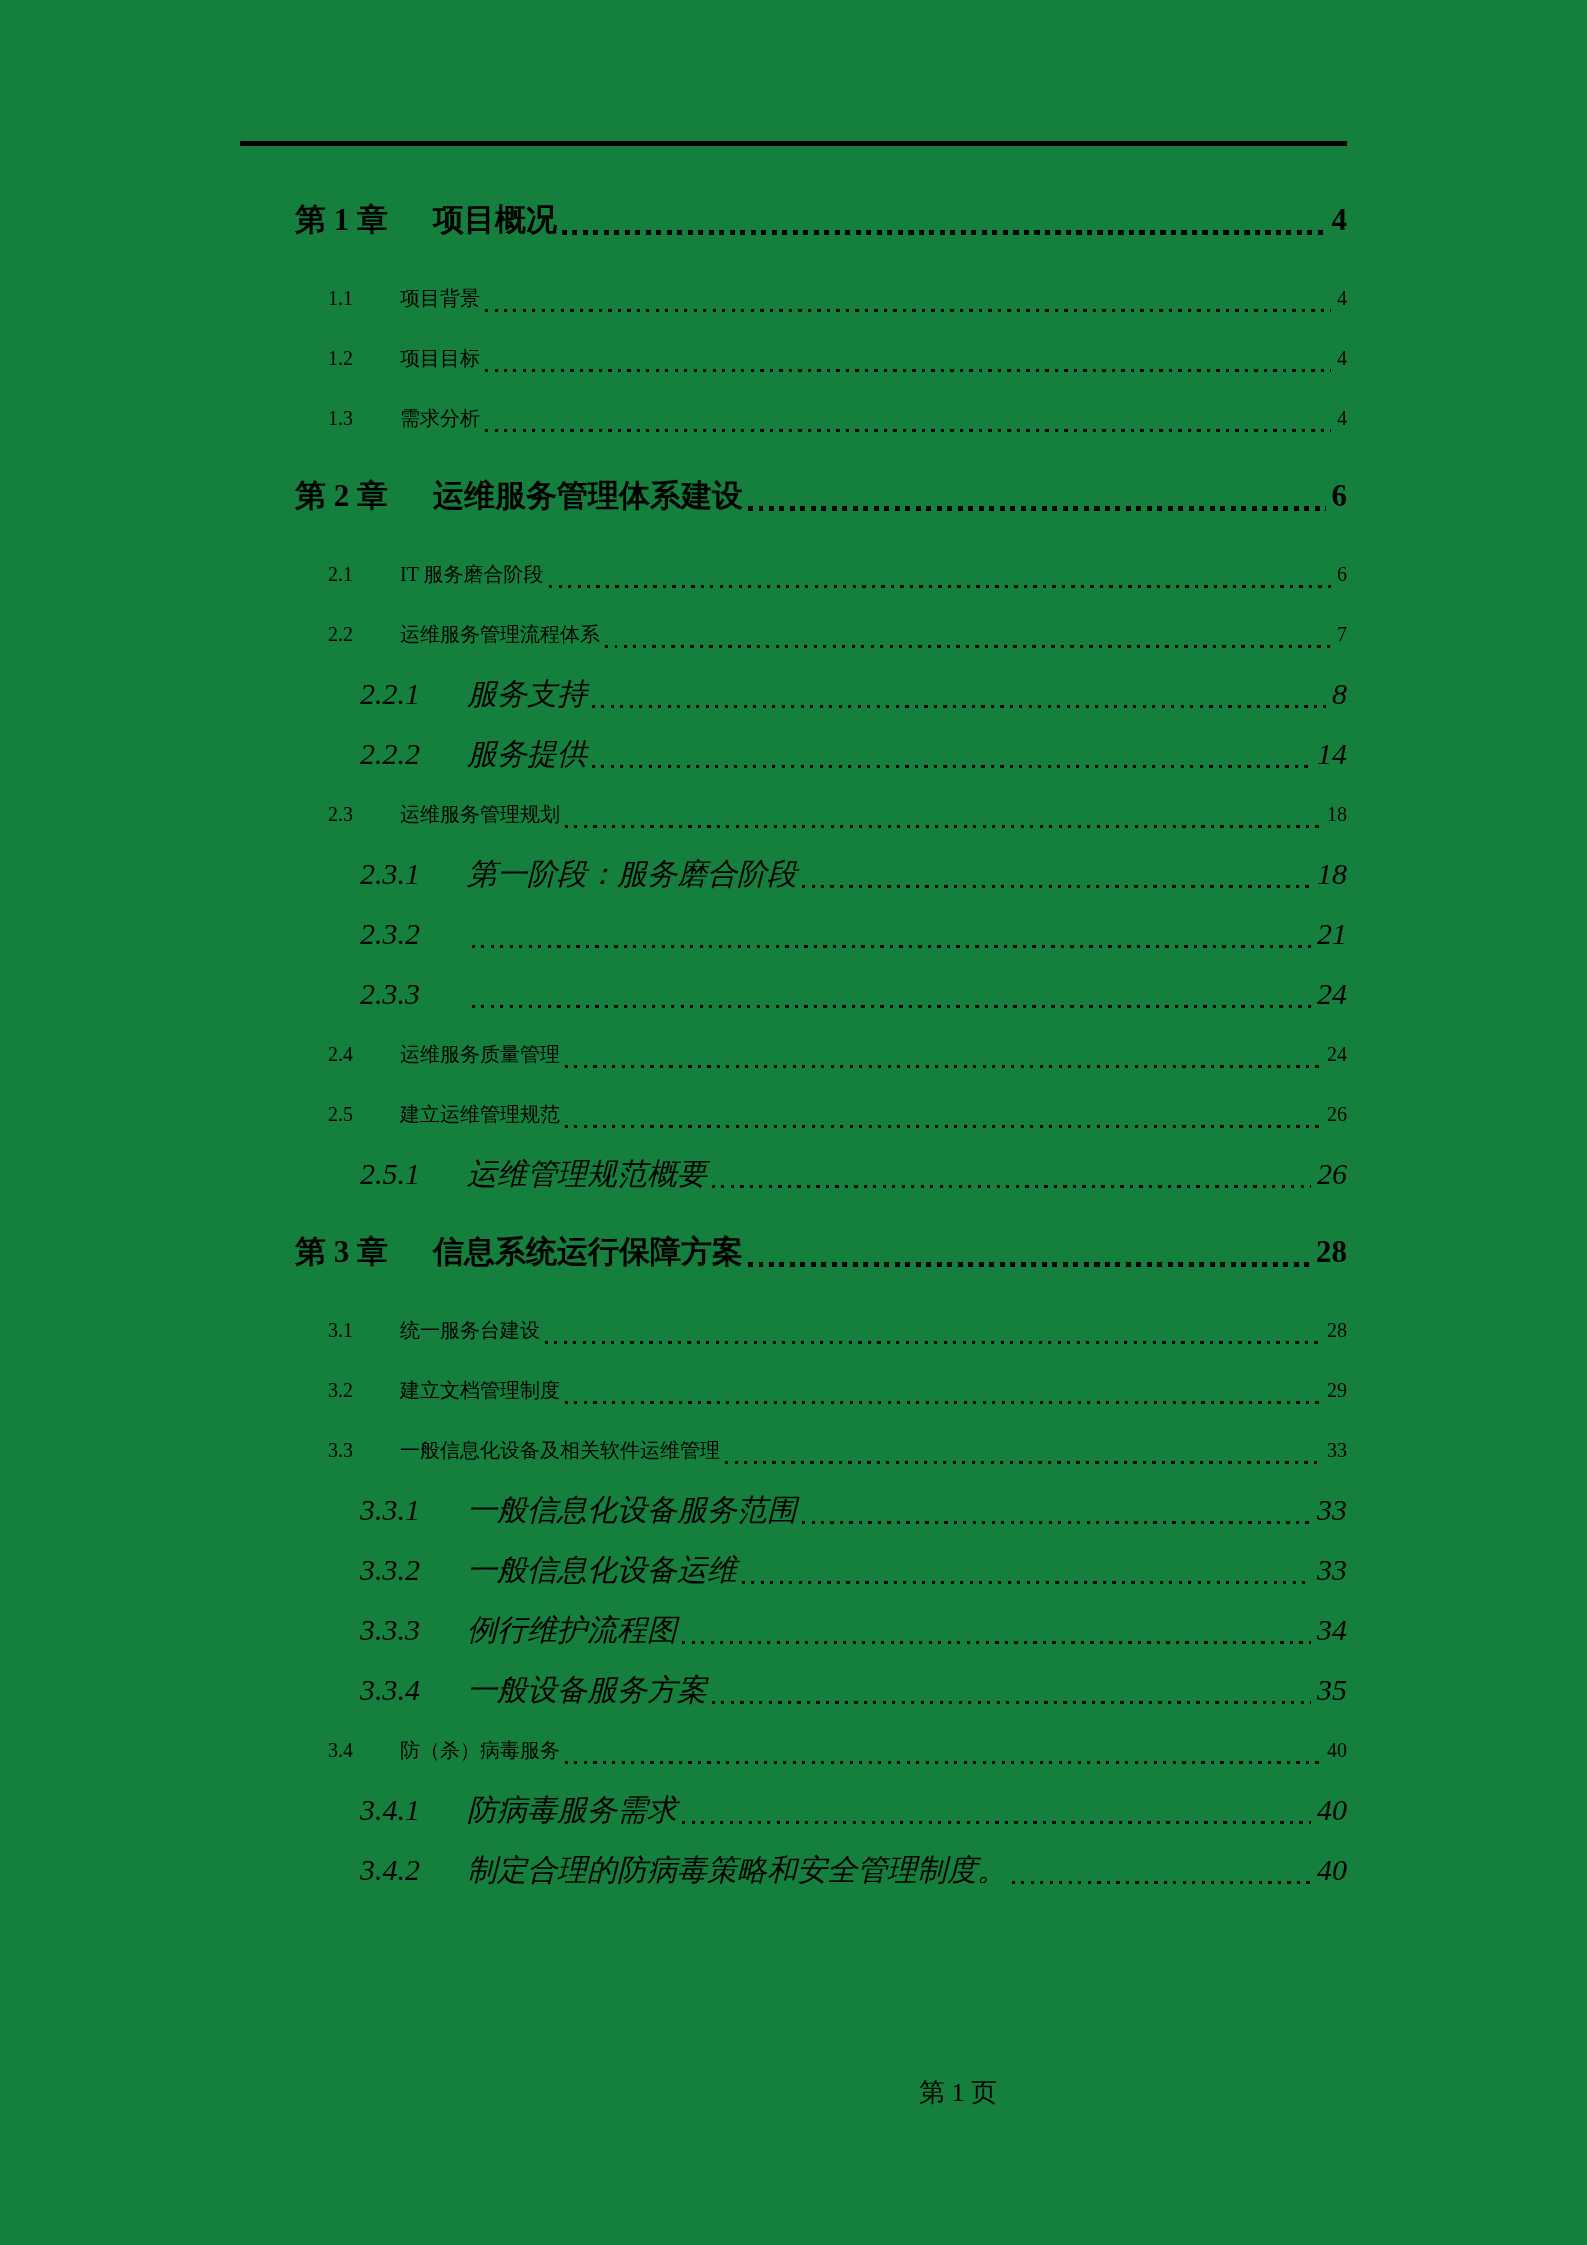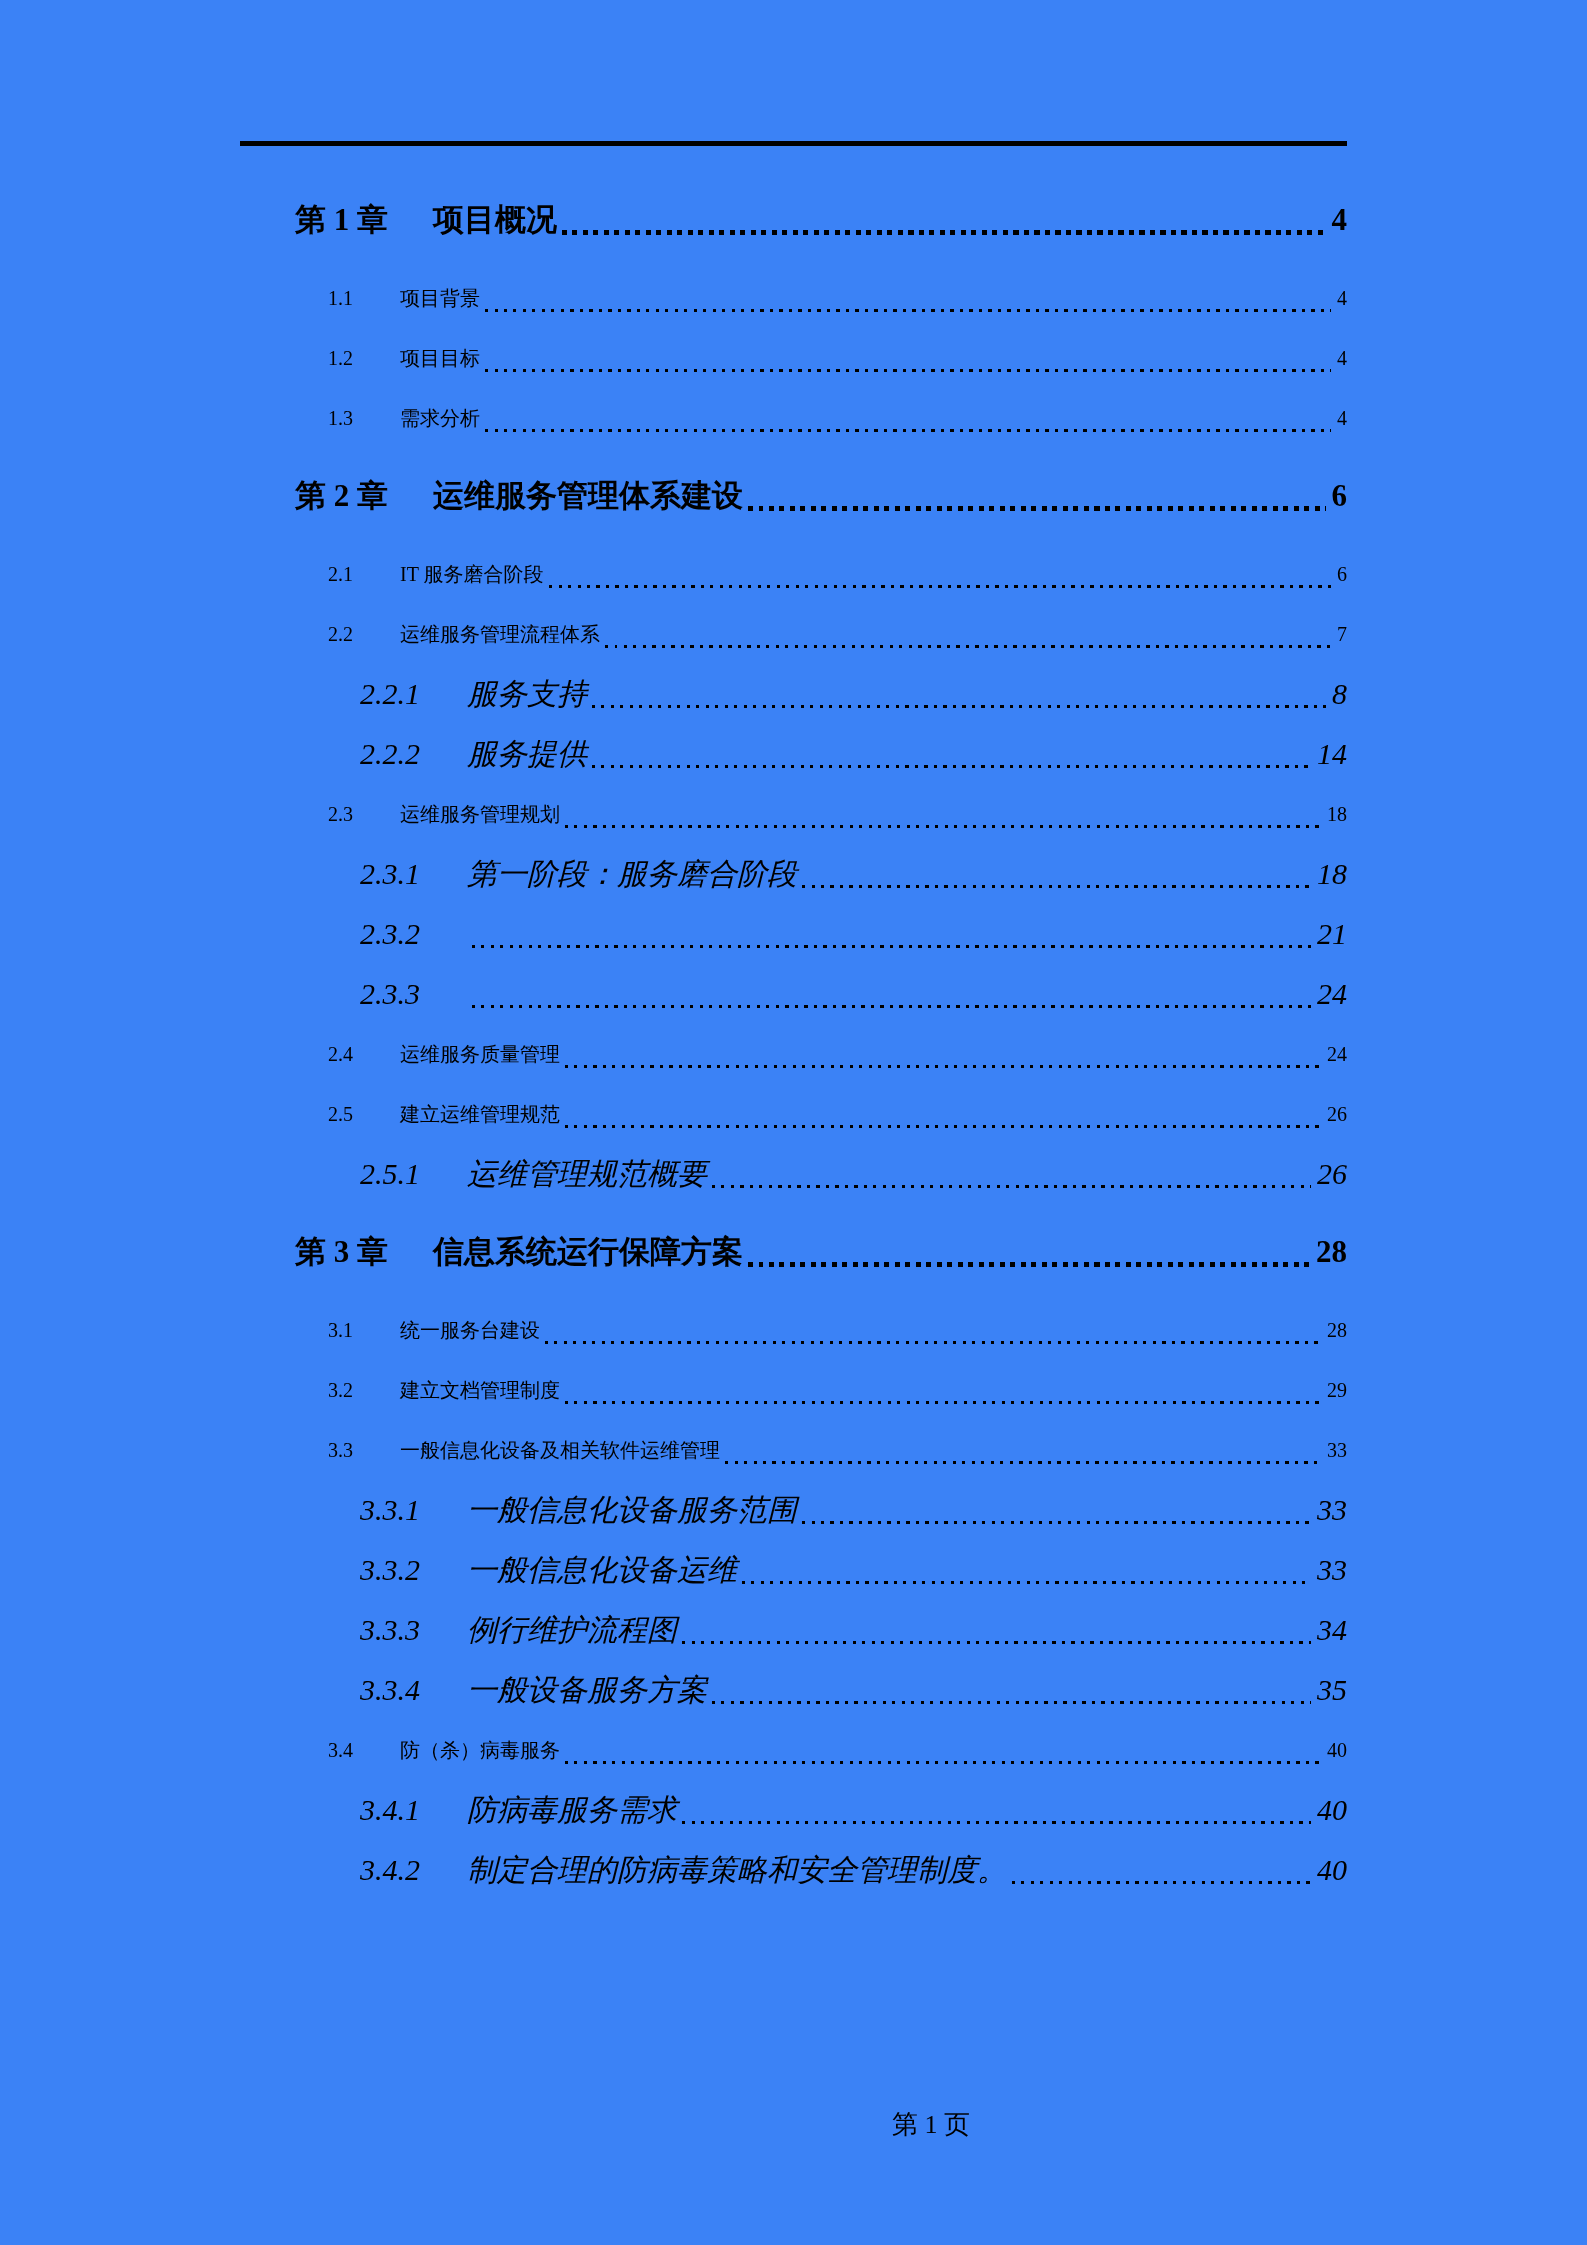--- a/index.html
+++ b/index.html
@@ -11,21 +11,21 @@
     height: 2245px;
     background: #ffffff;
     position: relative;
     font-family: "Liberation Serif", "DejaVu Serif", serif;
     color: #000000;
     overflow: hidden;
   }
   .page {
     position: absolute;
     inset: 0;
-    background: #3b82f6;
+    background: #15803d;
   }
   .header-rule {
     position: absolute;
     left: 240px;
     top: 141px;
     width: 1107px;
     height: 5px;
     background: #000000;
   }
   .toc {
@@ -79,25 +79,24 @@
   
   .l3 {
     font-size: 30px;
     font-style: italic;
     padding-left: 120px;
   }
   .l3 .num { width: 107px; }
 
   .footer {
     position: absolute;
-    left: 892px;
+    left: 919px;
     top: 2078px;
     font-size: 26px;
     line-height: 30px;
-    margin-top: 32px;
   }
 </style>
 </head>
 <body>
 
 <div class="page">
   <div class="header-rule"></div>
 
   <div class="toc">
       <div class="row l1">

